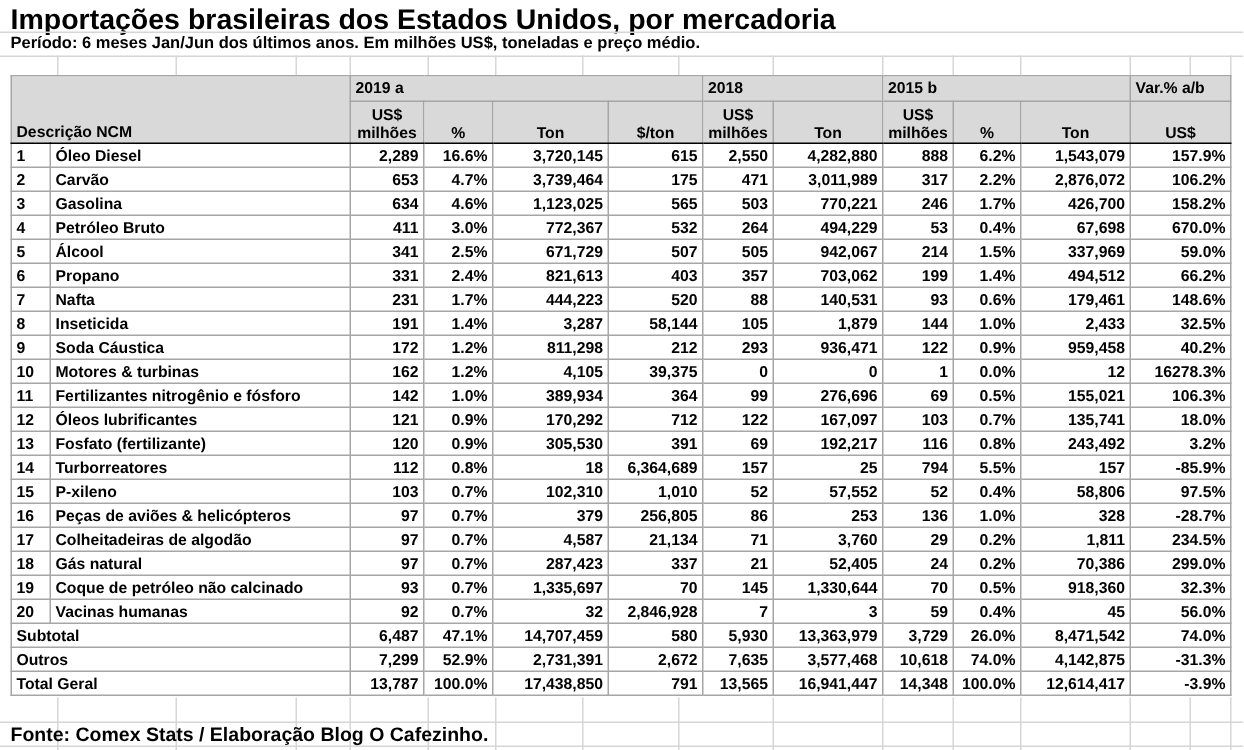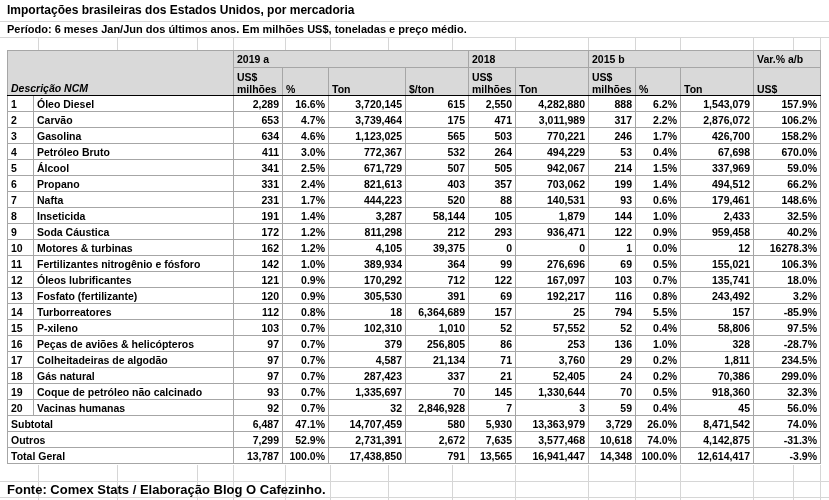--- a/index.html
+++ b/index.html
@@ -2,21 +2,21 @@
 <html><head>
 <meta charset="utf-8">
 <style>
   html,body{margin:0;padding:0;}
   body{
     width:829px;height:500px;position:relative;overflow:hidden;
     background:#ffffff;color:#000;
     font-family:"Liberation Sans","DejaVu Sans",sans-serif;
     font-weight:bold;
   }
-  .title{position:absolute;left:7px;top:3px;font-size:12px;white-space:nowrap;}
+  .title{position:absolute;left:7px;top:3px;font-size:19px;white-space:nowrap;}
   .subtitle{position:absolute;left:7px;top:23px;font-size:11px;white-space:nowrap;}
   .source{position:absolute;left:7px;top:482px;font-size:13px;white-space:nowrap;}
 
   
   .gridline{position:absolute;background:#d6d6d6;}
   .gridline.h{height:1px;}
   .gridline.v{width:1px;}
 
   table.sheet{
     position:absolute;left:7px;top:50px;
@@ -24,28 +24,27 @@
     font-size:10.5px;font-weight:bold;
     border:1px solid #000;
   }
   .sheet td{
     border:1px solid #a6a6a6;
     padding:0 3px;overflow:hidden;white-space:nowrap;
     height:15px;line-height:14px;
   }
   tr.ghead td{background:#d9d9d9;text-align:left;height:16px;}
   tr.shead td{
-    background:#d9d9d9;text-align:left;vertical-align:bottom;
+    background:#d9d9d9;text-align:center;vertical-align:bottom;
     height:27px;white-space:pre-line;line-height:12px;
     border-bottom:1px solid #000;
   }
   td.desc-cell{
     background:#d9d9d9;text-align:left;vertical-align:bottom;
     border-bottom:1px solid #000;
-    font-style:italic;
   }
   td.num{text-align:right;}
   td.rownum{text-align:left;}
   td.name{text-align:left;}
   td.label{text-align:left;}
   .gb{border-left:1px solid #000 !important;}   
   .vb{border-left:1px solid #000 !important;}   
 </style>
 </head>
 <body>

